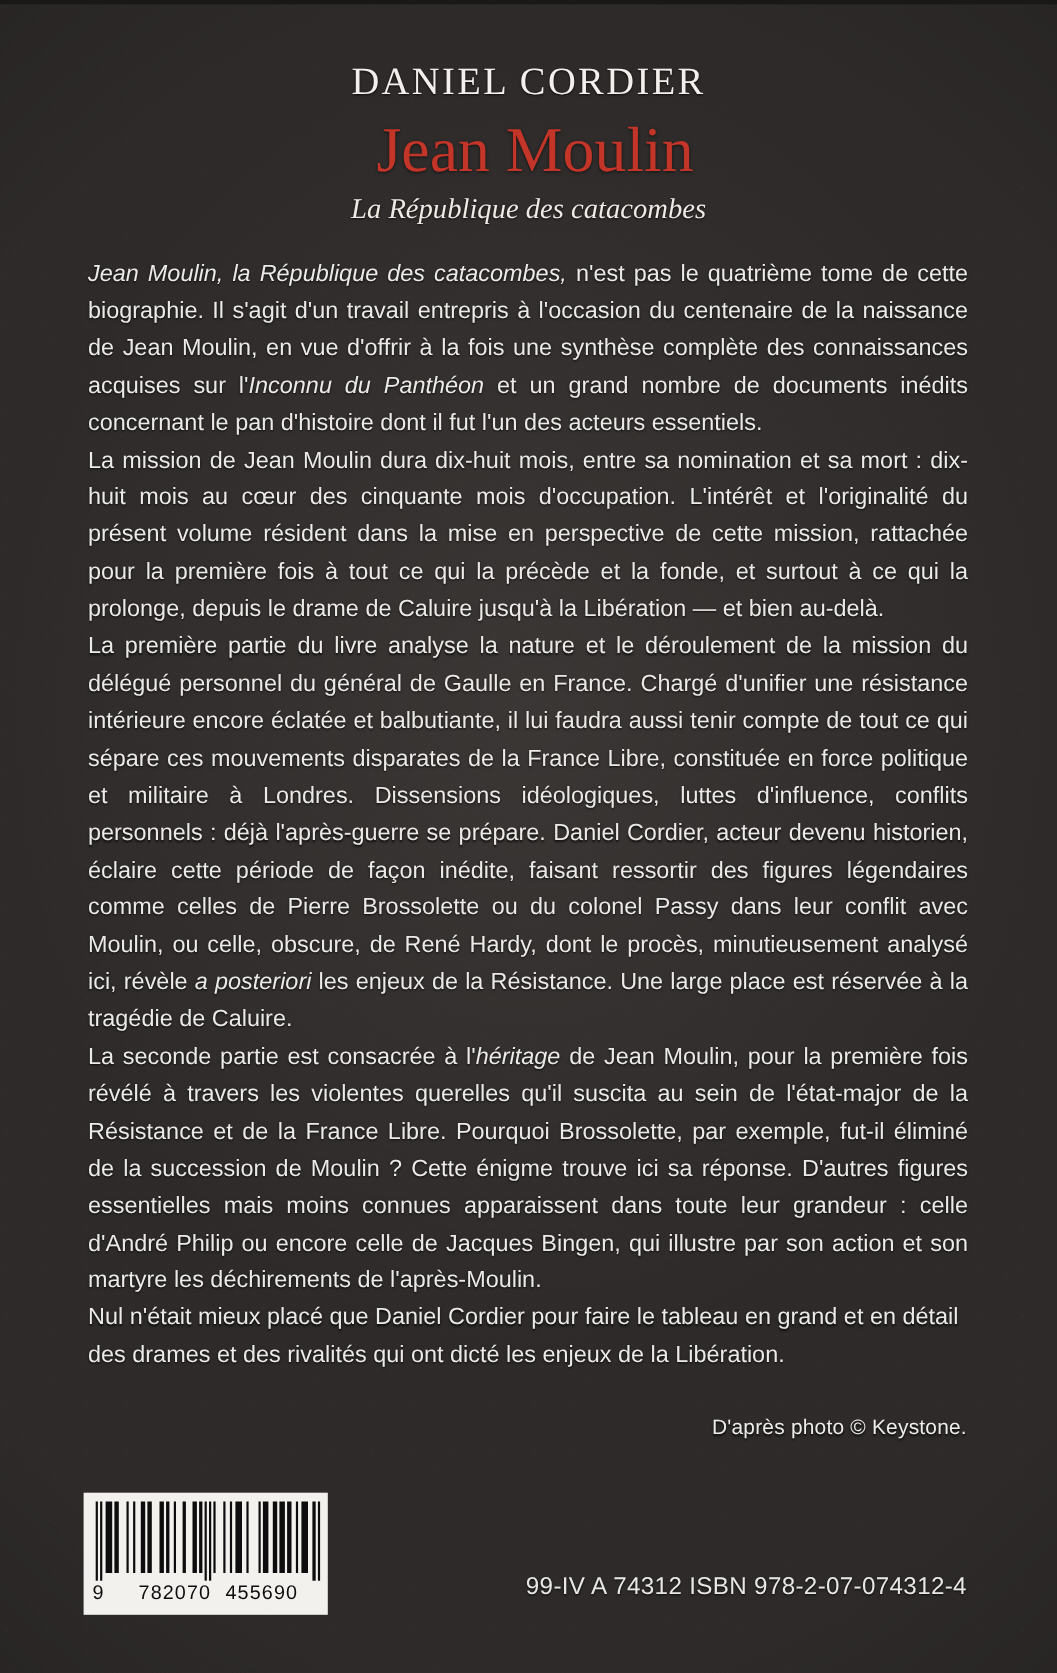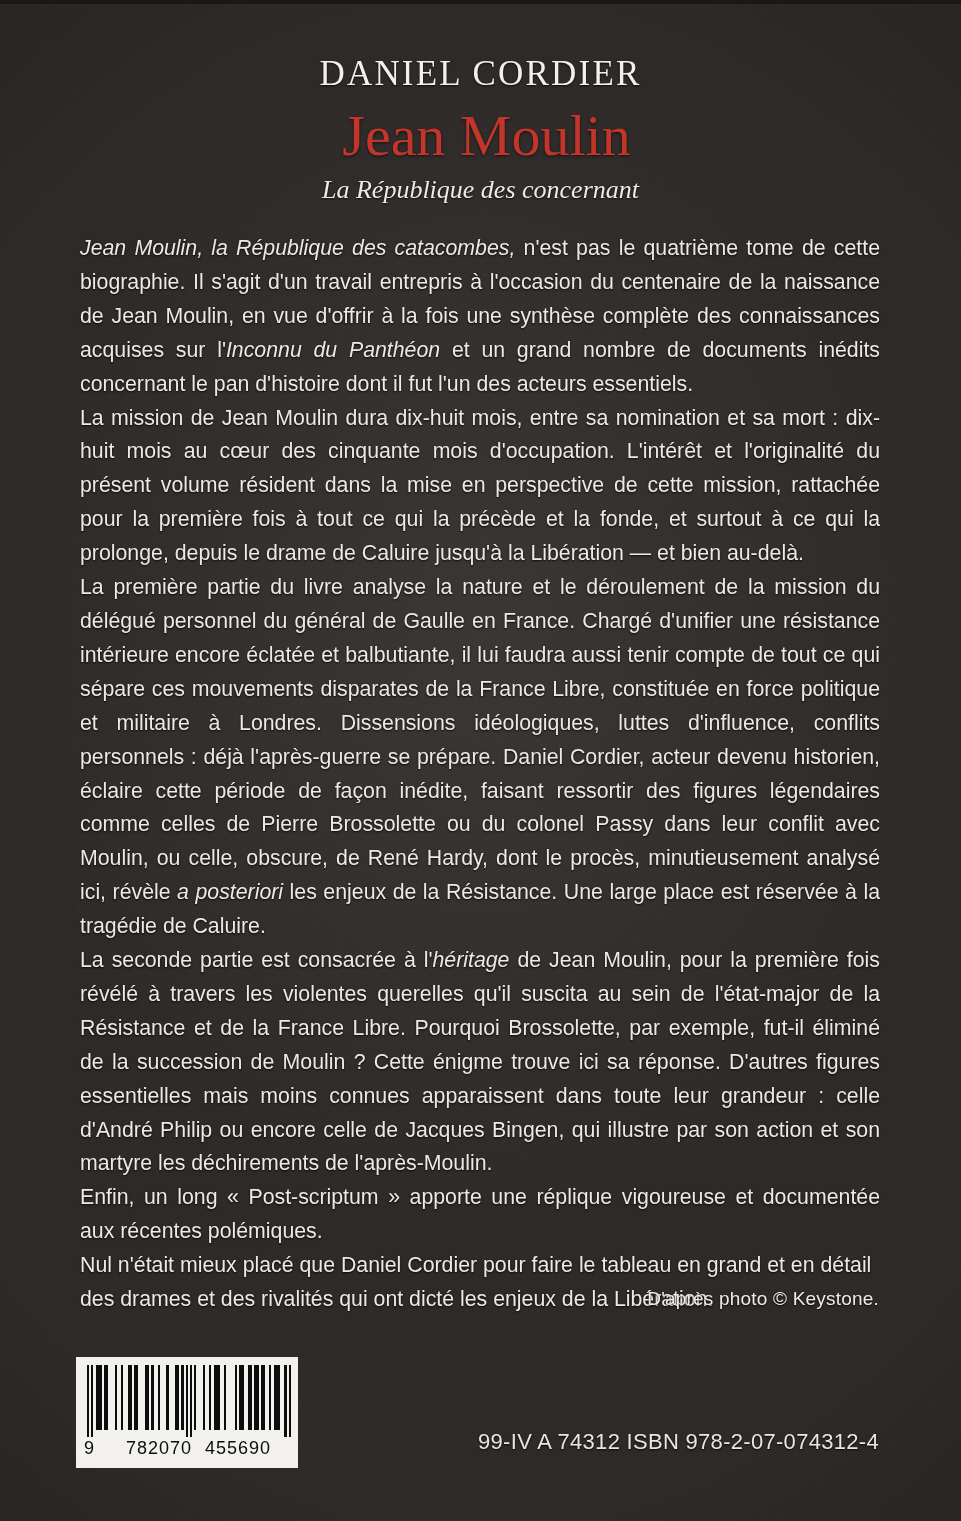--- a/index.html
+++ b/index.html
@@ -162,29 +162,28 @@
 </style>
 </head>
 <body>
 
 <div class="cover">
   <div class="grain"></div>
 
   <div class="header">
     <div class="author">DANIEL CORDIER</div>
     <div class="title">Jean Moulin</div>
-    <div class="subtitle">La République des concernant</div>
+    <div class="subtitle">La République des catacombes</div>
   </div>
 
   <div class="blurb">
     <p><i>Jean Moulin, la République des catacombes,</i> n'est pas le quatrième tome de cette biographie. Il s'agit d'un travail entrepris à l'occasion du centenaire de la naissance de Jean Moulin, en vue d'offrir à la fois une synthèse complète des connaissances acquises sur l'<i>Inconnu du Panthéon</i> et un grand nombre de documents inédits concernant le pan d'histoire dont il fut l'un des acteurs essentiels.</p>
     <p>La mission de Jean Moulin dura dix-huit mois, entre sa nomination et sa mort : dix-huit mois au cœur des cinquante mois d'occupation. L'intérêt et l'originalité du présent volume résident dans la mise en perspective de cette mission, rattachée pour la première fois à tout ce qui la précède et la fonde, et surtout à ce qui la prolonge, depuis le drame de Caluire jusqu'à la Libération — et bien au-delà.</p>
     <p>La première partie du livre analyse la nature et le déroulement de la mission du délégué personnel du général de Gaulle en France. Chargé d'unifier une résistance intérieure encore éclatée et balbutiante, il lui faudra aussi tenir compte de tout ce qui sépare ces mouvements disparates de la France Libre, constituée en force politique et militaire à Londres. Dissensions idéologiques, luttes d'influence, conflits personnels : déjà l'après-guerre se prépare. Daniel Cordier, acteur devenu historien, éclaire cette période de façon inédite, faisant ressortir des figures légendaires comme celles de Pierre Brossolette ou du colonel Passy dans leur conflit avec Moulin, ou celle, obscure, de René Hardy, dont le procès, minutieusement analysé ici, révèle <i>a posteriori</i> les enjeux de la Résistance. Une large place est réservée à la tragédie de Caluire.</p>
     <p>La seconde partie est consacrée à l'<i>héritage</i> de Jean Moulin, pour la première fois révélé à travers les violentes querelles qu'il suscita au sein de l'état-major de la Résistance et de la France Libre. Pourquoi Brossolette, par exemple, fut-il éliminé de la succession de Moulin ? Cette énigme trouve ici sa réponse. D'autres figures essentielles mais moins connues apparaissent dans toute leur grandeur : celle d'André Philip ou encore celle de Jacques Bingen, qui illustre par son action et son martyre les déchirements de l'après-Moulin.</p>
-    <p>Enfin, un long « Post-scriptum » apporte une réplique vigoureuse et documentée aux récentes polémiques.</p>
     <p>Nul n'était mieux placé que Daniel Cordier pour faire le tableau en grand et en détail des drames et des rivalités qui ont dicté les enjeux de la Libération.</p>
   </div>
 
   <div class="credit">D'après photo © Keystone.</div>
 
   <div class="isbnline">99-IV  A 74312 ISBN 978-2-07-074312-4</div>
 
   <div class="barcode-box">
     <div class="bars">
         <span style="width: 2.22px; height: 72px;"></span>

